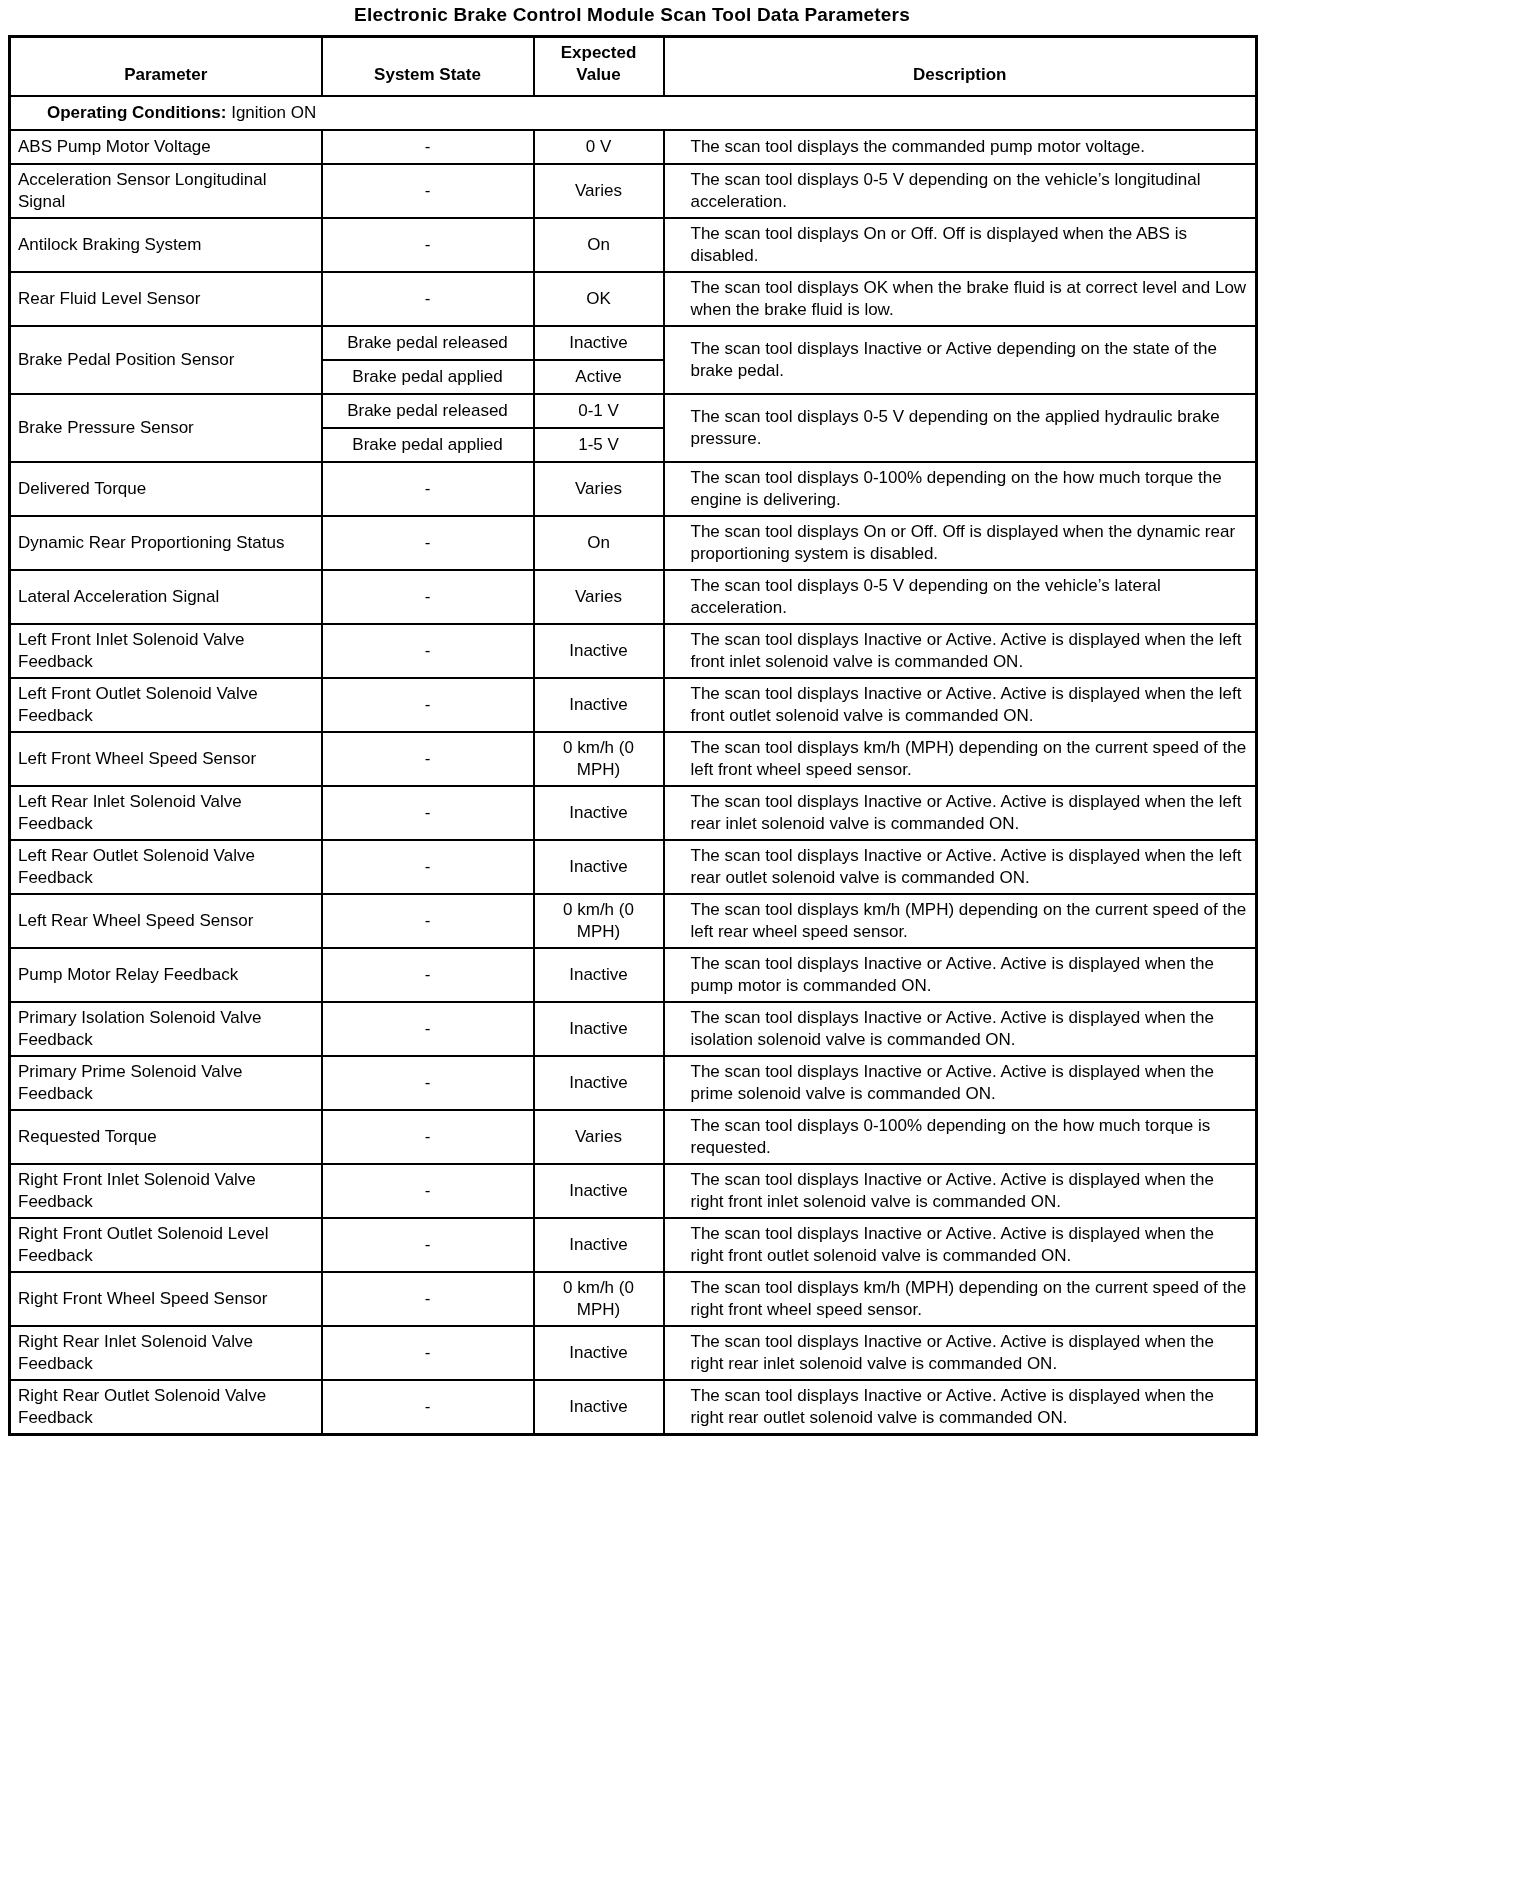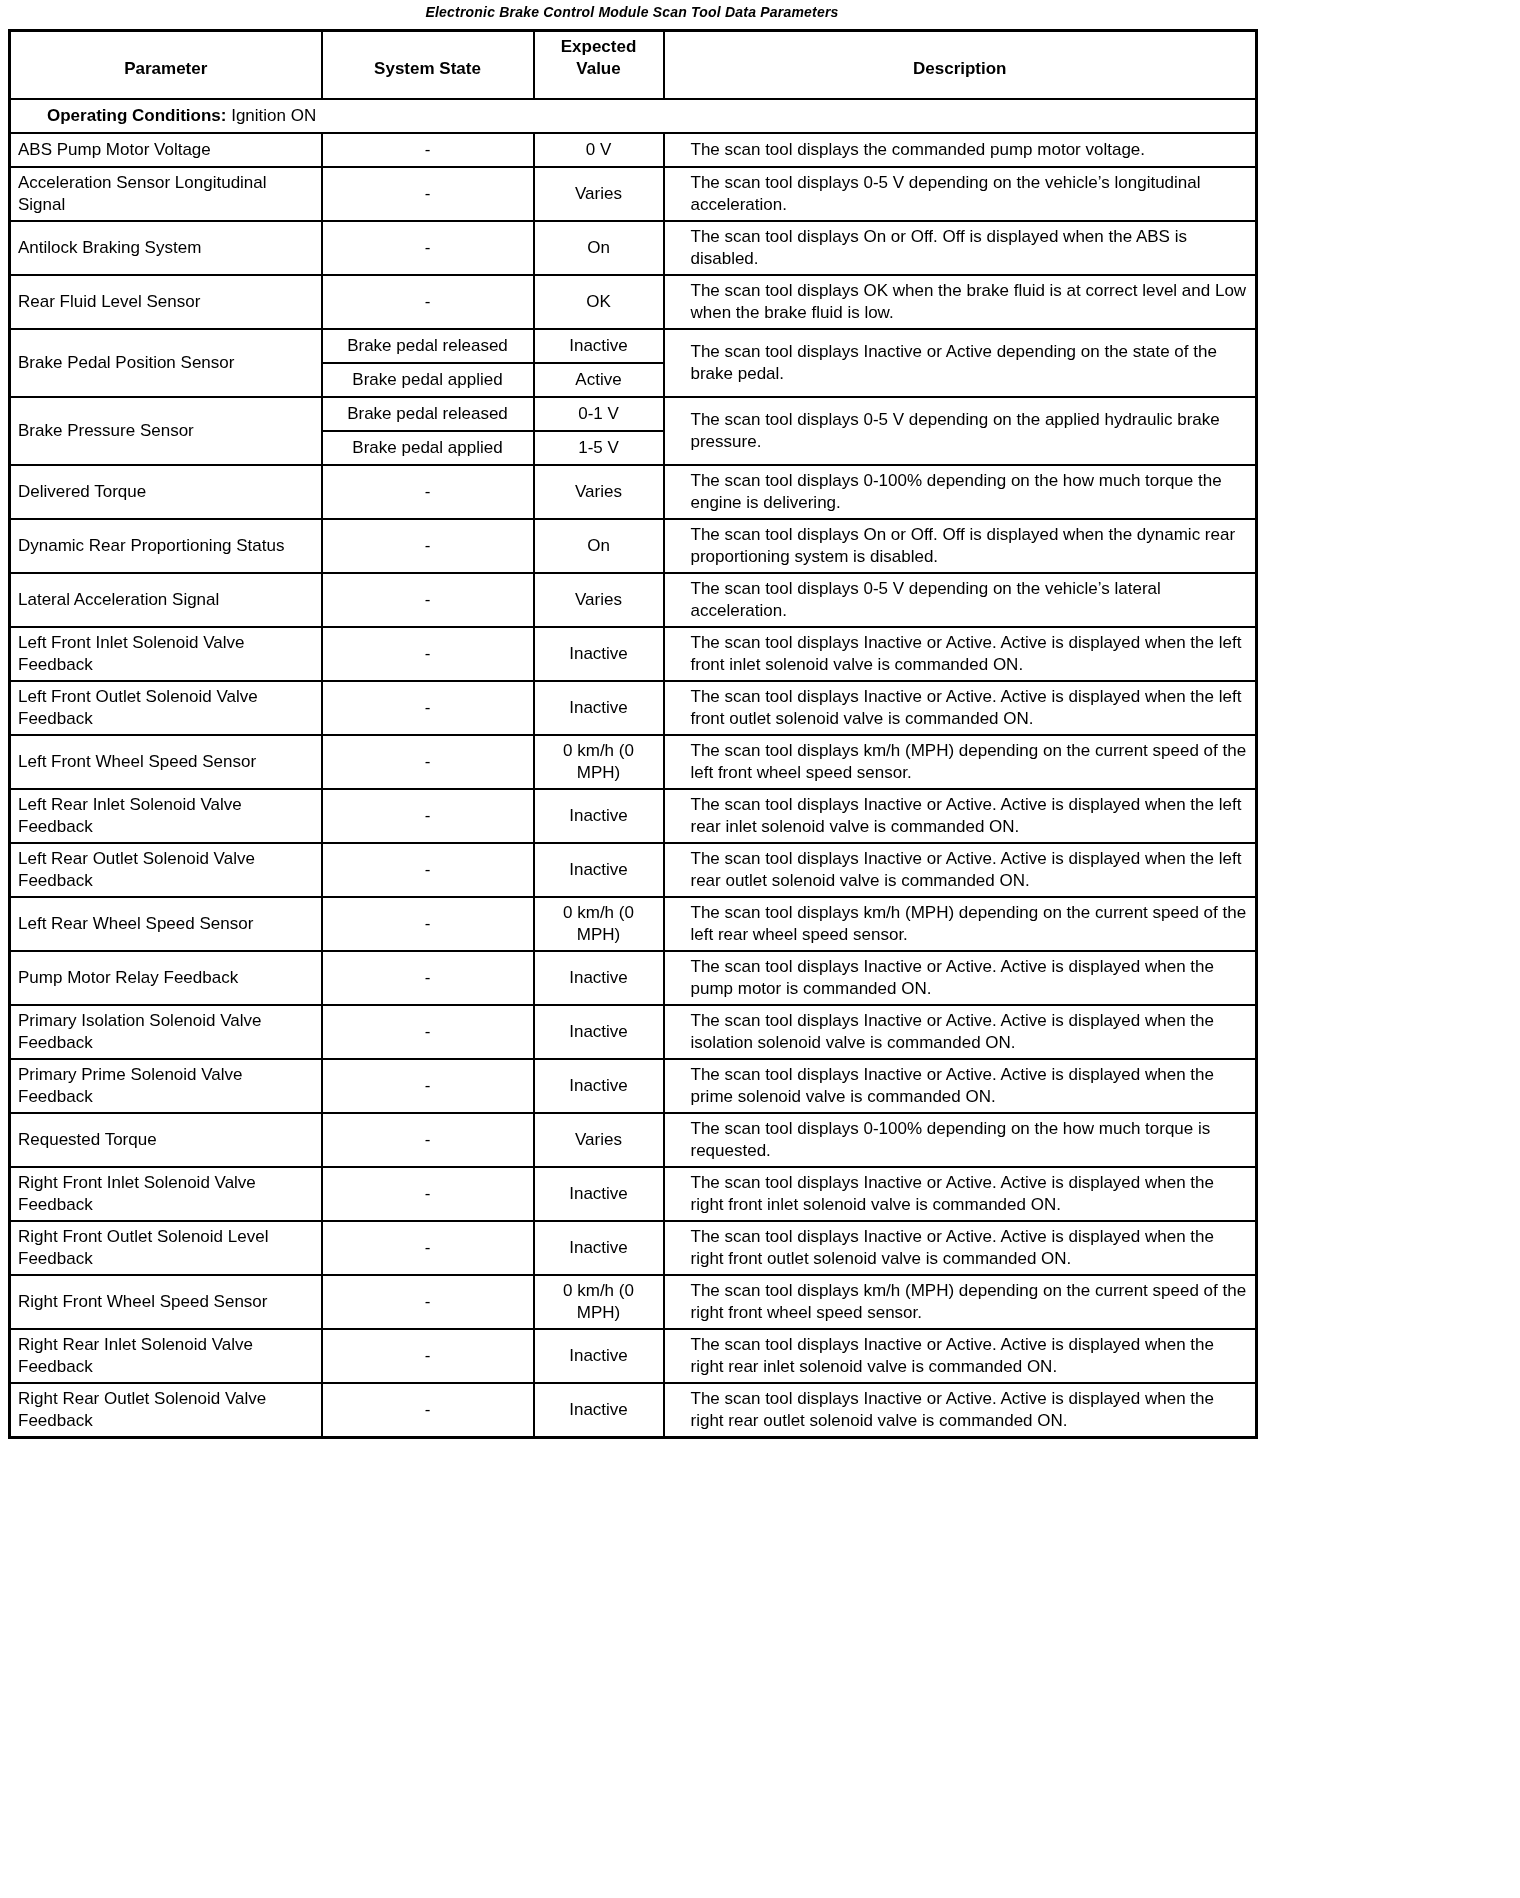--- a/index.html
+++ b/index.html
@@ -15,47 +15,46 @@
     color: #000000;
     position: relative;
   }
   .page {
     position: absolute;
     top: 4px;
     left: 8px;
     width: 1248px;
   }
   .doc-title {
-    font-size: 14px;
+    font-size: 19px;
     font-weight: bold;
     text-align: center;
     margin: 0 0 9px 0;
     letter-spacing: 0.2px;
-    font-style: italic;
   }
   table.data-table {
     border-collapse: collapse;
     table-layout: fixed;
     width: 1247px;
     border: 3px solid #000;
   }
   .data-table th,
   .data-table td {
     border: 2px solid #000;
     font-size: 17px;
     line-height: 22px;
     padding: 4px 7px;
     overflow: hidden;
   }
   .data-table thead th {
     font-weight: bold;
     text-align: center;
     vertical-align: bottom;
     height: 58px;
-    padding-bottom: 18px;
+    padding-bottom: 9px;
   }
   .data-table tbody td {
     vertical-align: middle;
     height: 34px;
   }
   tr.section-row td {
     font-weight: normal;
     text-align: left;
   }
   tr.section-row b { font-weight: bold; margin-left: 29px; }

